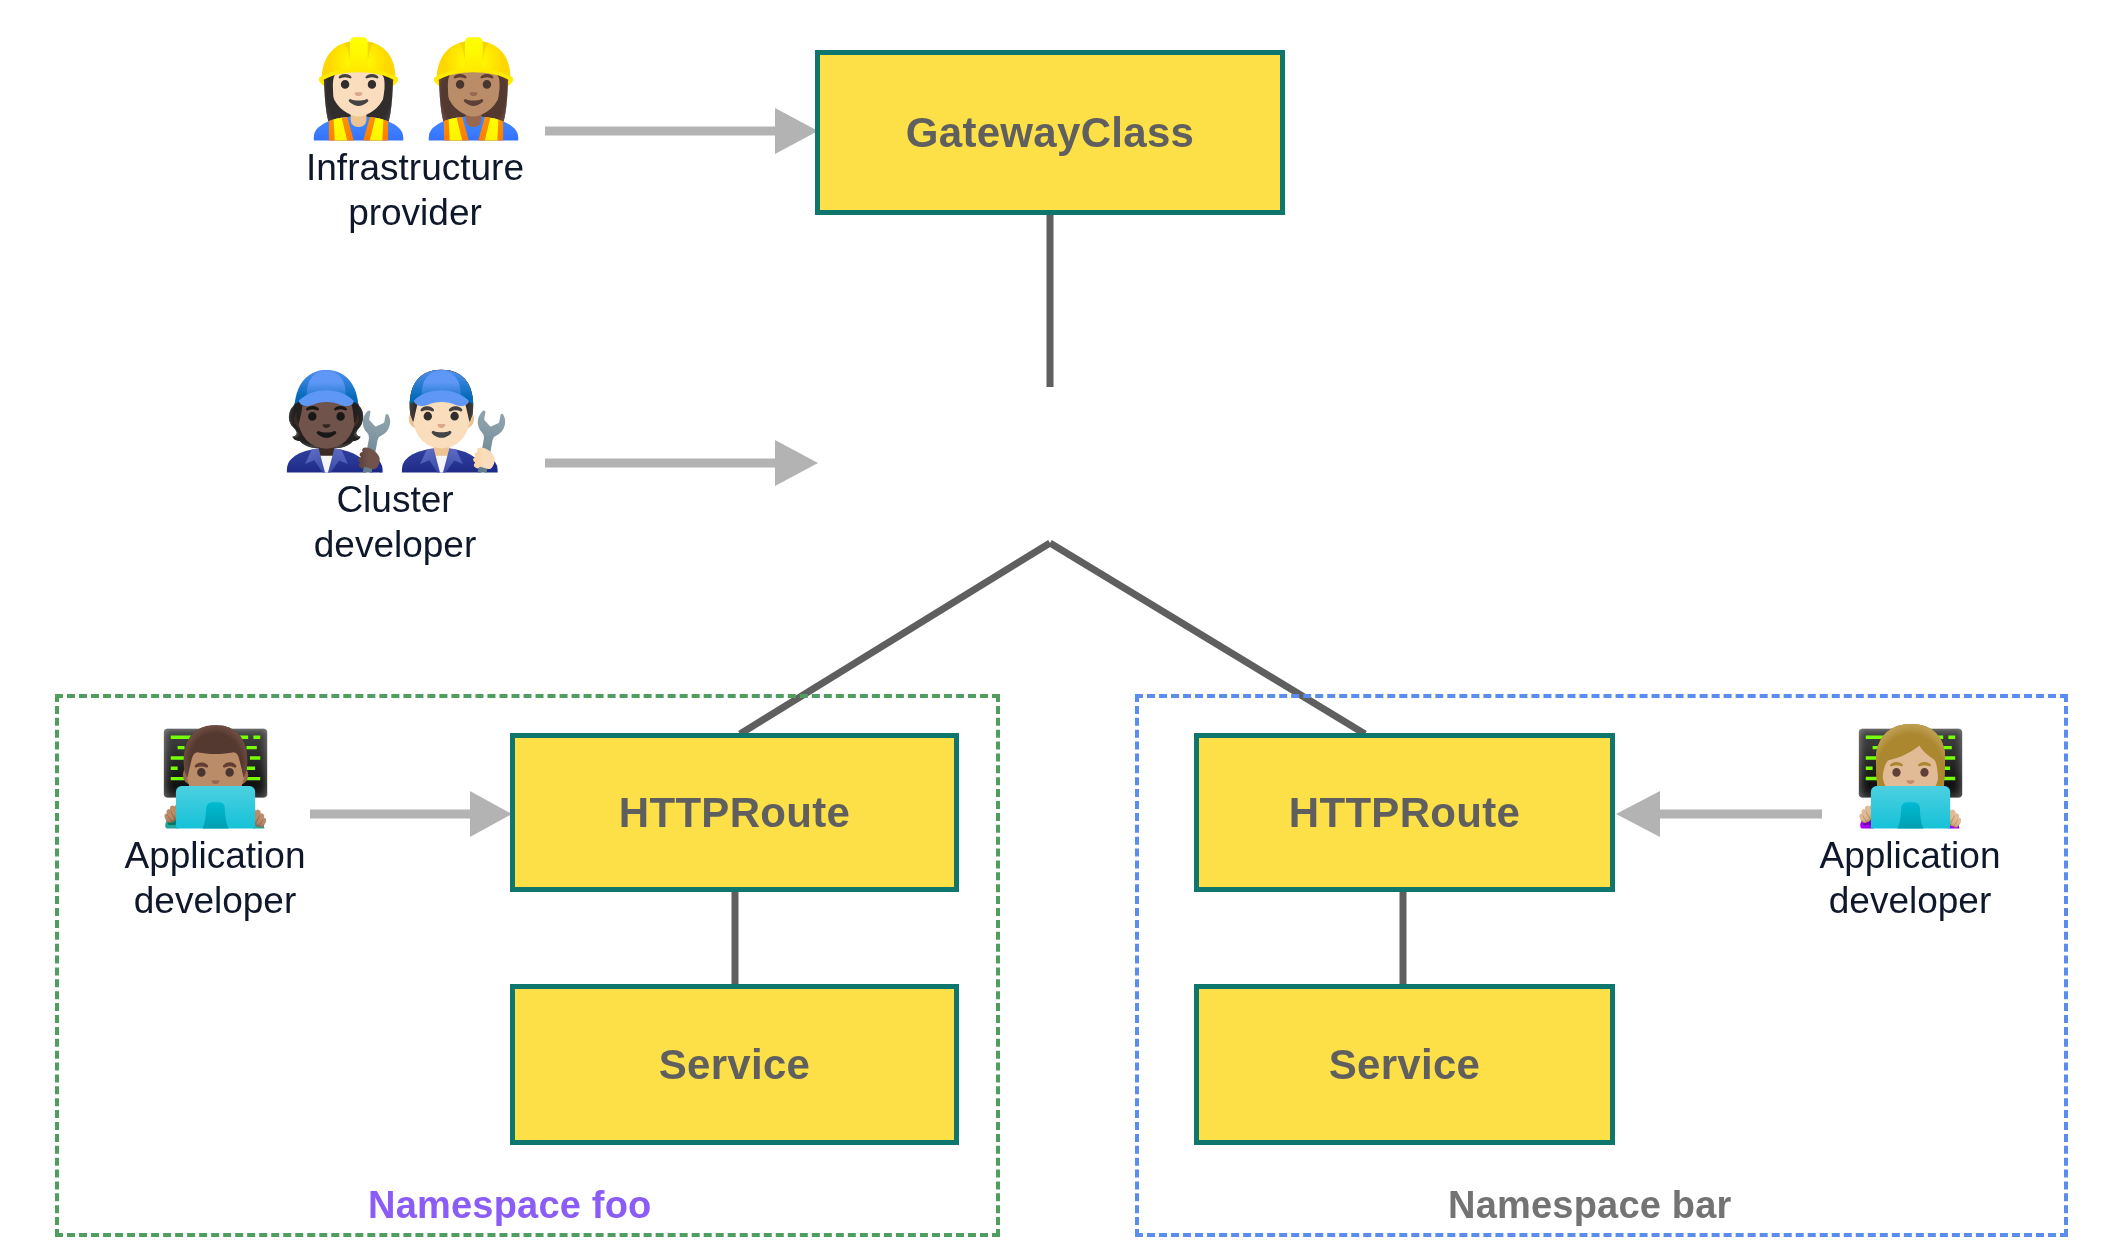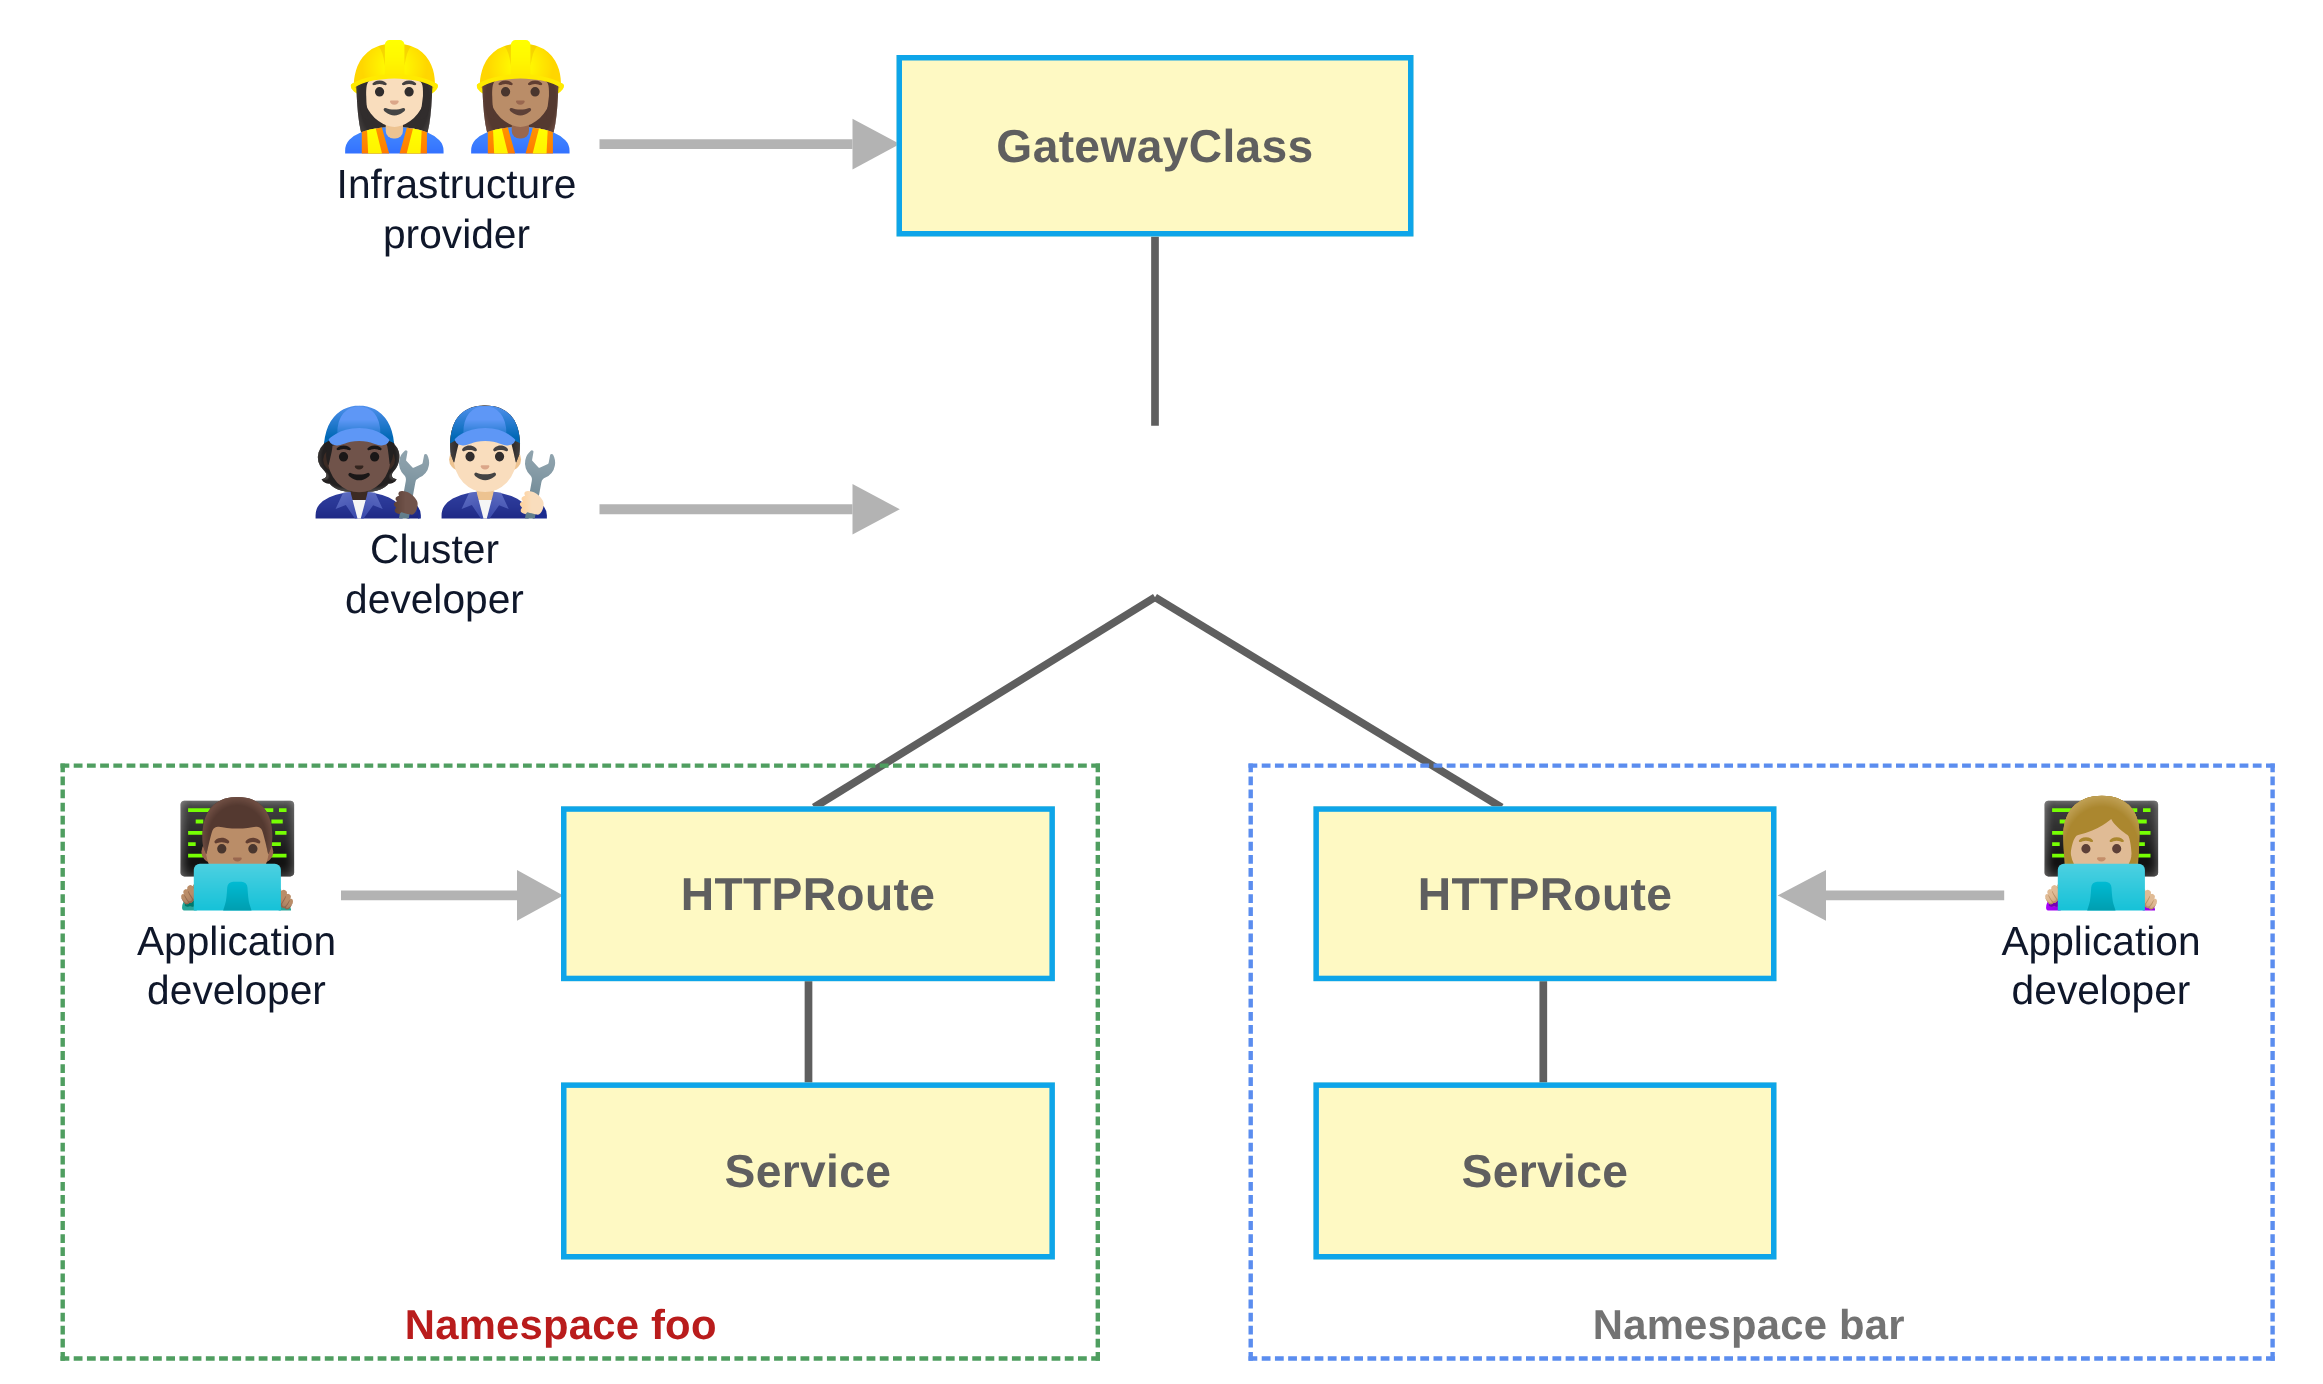--- a/index.html
+++ b/index.html
@@ -38,29 +38,29 @@
   .ns-frame.bar {
     border: 4px dashed #5b8def;
   }
   .ns-label {
     position: absolute;
     font-size: 38px;
     font-weight: 700;
     letter-spacing: 0.2px;
     white-space: nowrap;
   }
-  .ns-label.foo { color: #b91c1c; }
+  .ns-label.foo { color: #8b5cf6; }
   .ns-label.bar { color: #737373; }
 
   
   .res-box {
     position: absolute;
     box-sizing: border-box;
-    border: 5px solid #0ea5e9;
-    background: #fef9c3;
+    border: 5px solid #0f766e;
+    background: #fde047;
     display: flex;
     align-items: center;
     justify-content: center;
   }
   .res-box .res-label {
     font-size: 42px;
     font-weight: 700;
     color: #5f5f5f;
     letter-spacing: 0.3px;
     white-space: nowrap;

